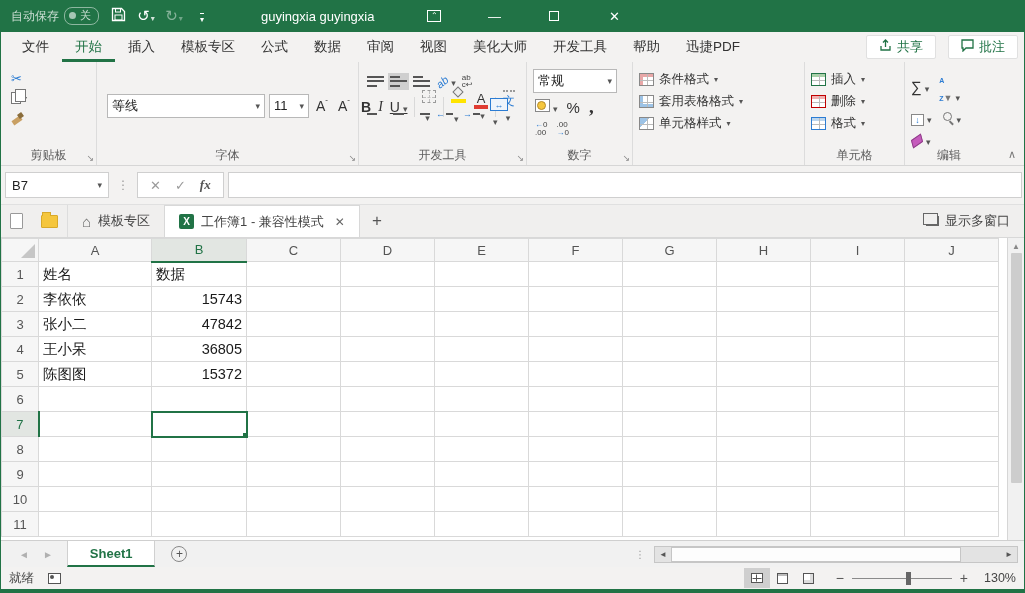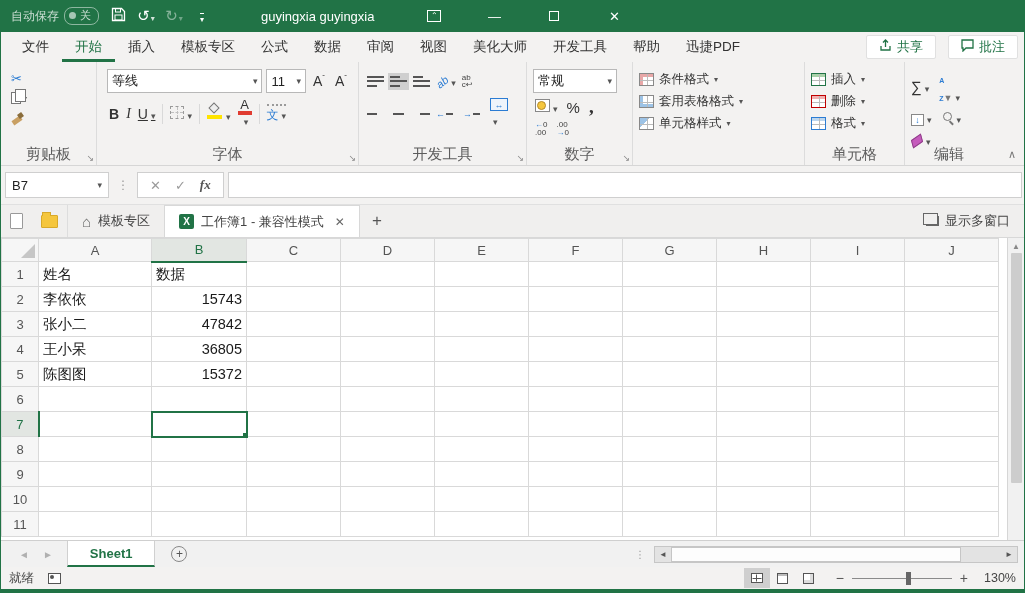--- a/index.html
+++ b/index.html
@@ -28,23 +28,23 @@
   .rtab { padding:5px 13px; display:flex; align-items:center; cursor:default; white-space:nowrap;text-align:right; }
   .rtab.active { color:#217346; font-weight:normal; box-shadow:inset 0 -3px 0 #217346; }
   .tellme { display:flex; align-items:center; gap:6px; padding:0 12px; color:#444; }
   .sicon { color:#666; font-size:13px; }
   .tabrow-spacer { flex:1; }
   .pillbtn { display:flex; align-items:center; gap:5px; background:#fff; border:1px solid #e0e0e0; margin:3px 6px; padding:0 12px; color:#217346; font-size:13px; border-radius:2px; }
 
   
   .ribbon { height:104px; background:#f3f2f1; display:flex; border-bottom:1px solid #d6d6d6; flex-shrink:0; position:relative; }
   .rgroup { position:relative; border-right:1px solid #dcdcdc; padding:4px 6px 17px 6px; display:flex; }
-  .rg-label { position:absolute; bottom:1px; left:0; right:0; text-align:center; font-size:15px; color:#5c5c5c;margin-top:32px; }
+  .rg-label { position:absolute; bottom:1px; left:0; right:0; text-align:center; font-size:12px; color:#5c5c5c;margin-top:32px; }
   .launcher { position:absolute; bottom:2px; right:2px; font-size:9px; color:#8a8a8a; }
-  .vcol { display:flex; flex-direction:column; }
+  .vcol { display:flex; }
   .bigbtn { display:flex; flex-direction:column; align-items:center; justify-content:flex-start; width:44px; padding-top:3px; gap:3px; }
   .bigbtn .blabel { font-size:12px; color:#333; }
   
   .clip-ico { width:24px; height:30px; border:2px solid #c9a063; border-radius:3px; position:relative; background:#f3f2f1; }
   .clip-ico:before { content:""; position:absolute; top:-5px; left:5px; width:10px; height:6px; border:2px solid #c9a063; border-bottom:0; border-radius:3px 3px 0 0; }
   .clip-ico:after { content:""; position:absolute; right:-7px; bottom:-4px; width:14px; height:20px; background:#fff; border:1px solid #8a8a8a; }
   .smallstack { display:flex; flex-direction:column; gap:4px; padding:4px 2px 0 4px; }
   .sbtn { display:flex; align-items:center; gap:2px; font-size:13px; color:#444; height:16px; }
   .scissors { color:#2b7cd3; }
   .copy-ico { width:10px; height:12px; border:1px solid #777; background:#fff; position:relative; display:inline-block; }

